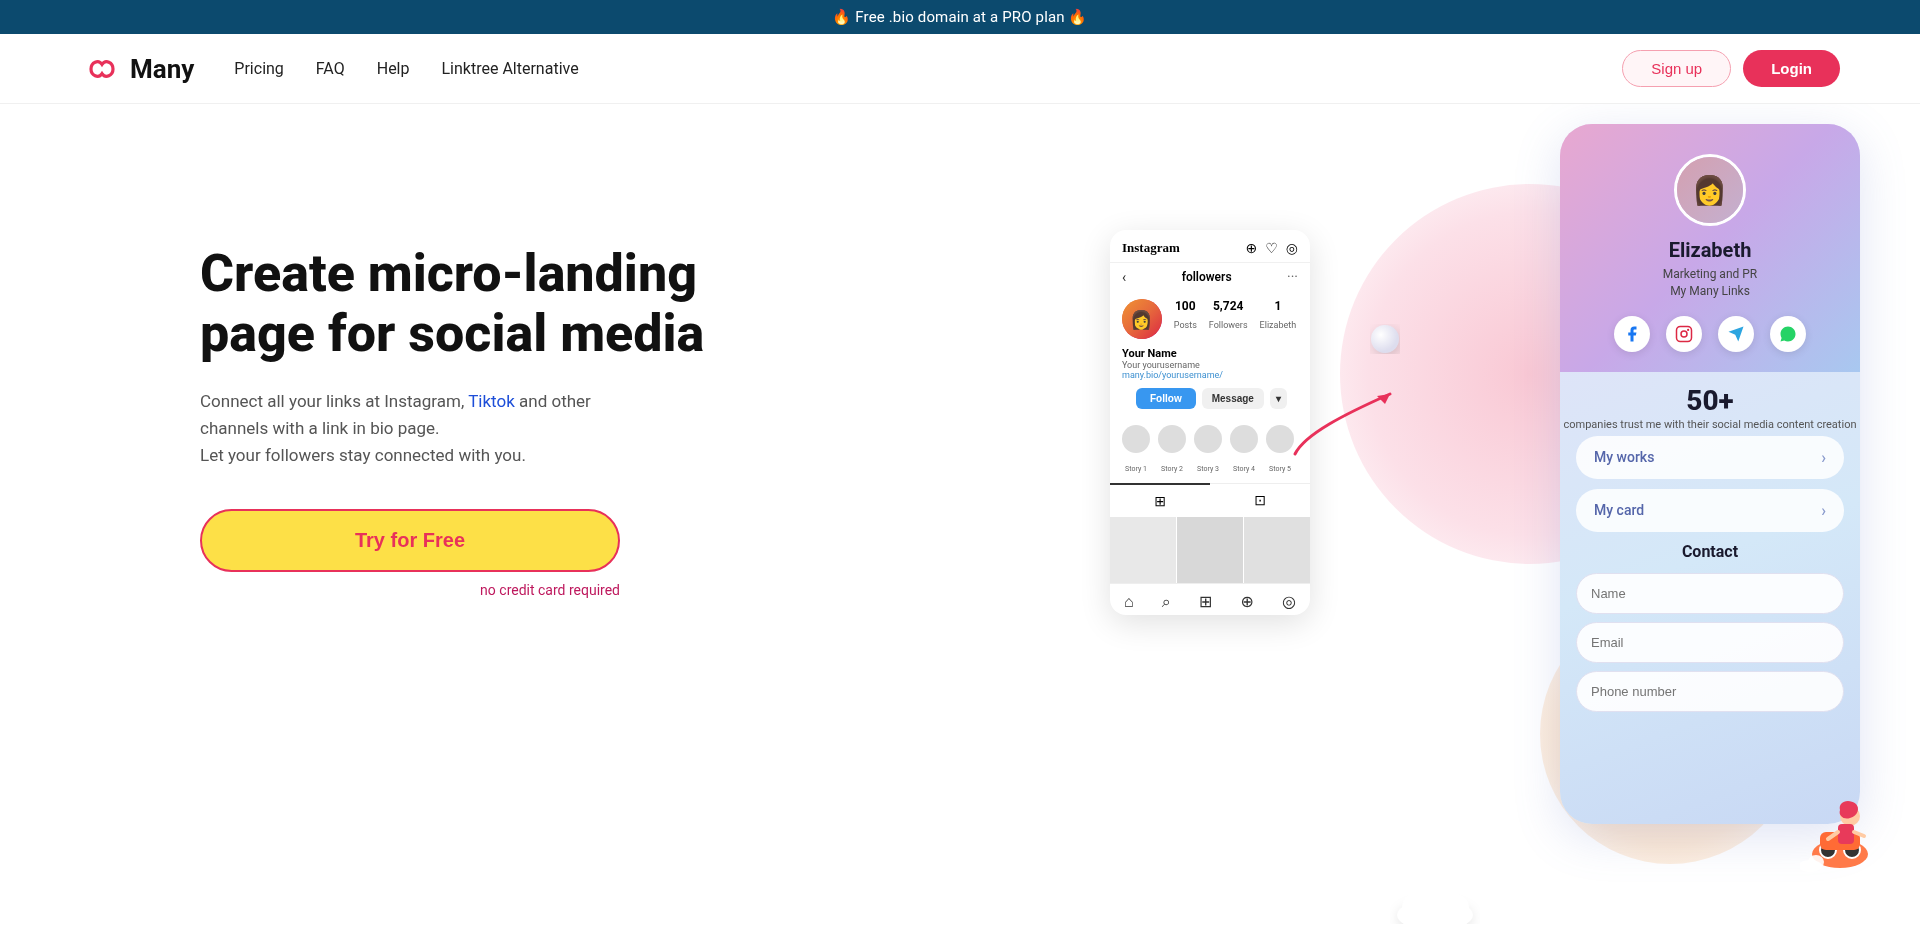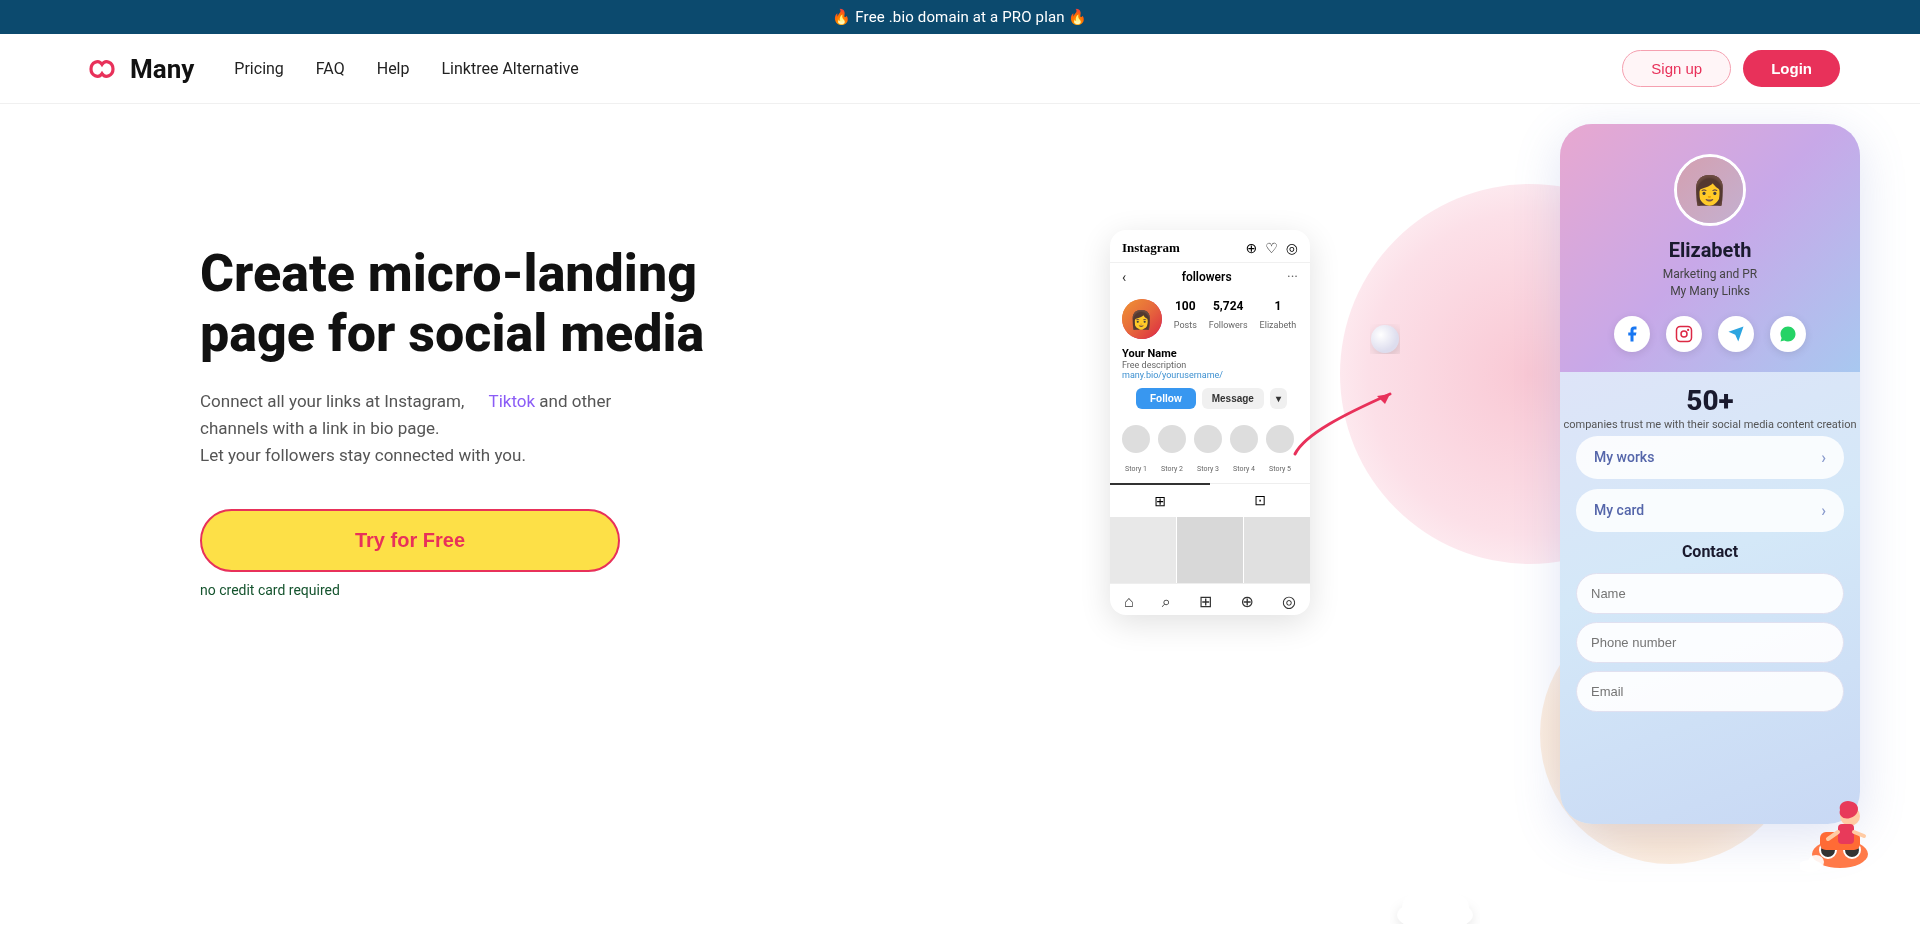--- a/index.html
+++ b/index.html
@@ -120,38 +120,38 @@
       color: #111;
       line-height: 1.15;
       margin-bottom: 24px;
     }
     .hero-desc {
       font-size: 17px;
       color: #555;
       line-height: 1.6;
       margin-bottom: 40px;
     }
-    .hero-desc span.highlight { color: #8b5cf6; margin-left: 20px; }
+    .hero-desc span.highlight { color: #1d4ed8; }
     .btn-try {
       display: block;
       width: 420px;
       padding: 18px 0;
       border: 2px solid #e8315a;
       background: #fde047;
       color: #e8315a;
       font-size: 20px;
       font-weight: 600;
       border-radius: 32px;
       cursor: pointer;
       text-align: center;
       margin-bottom: 10px;
     }
     .no-card {
-      text-align: left;
-      color: #14532d;
+      text-align: right;
+      color: #be185d;
       font-size: 14px;
       width: 420px;
     }
 
     
     .hero-right {
       position: absolute;
       right: 60px;
       top: 20px;
       width: 750px;
@@ -396,21 +396,21 @@
             <span class="ig-stat-label">Followers</span>
           </div>
           <div class="ig-stat">
             <span class="ig-stat-num">1</span>
             <span class="ig-stat-label">Elizabeth</span>
           </div>
         </div>
       </div>
       <div class="ig-bio">
         <div class="ig-bio-name">Your Name</div>
-        <div class="ig-bio-desc">Free description</div>
+        <div class="ig-bio-desc">Your yourusername</div>
         <div class="ig-bio-link">many.bio/yourusername/</div>
       </div>
       <div class="ig-actions">
         <button class="ig-follow-btn">Follow</button>
         <button class="ig-msg-btn">Message</button>
         <button class="ig-dropdown-btn">▾</button>
       </div>
       <div class="ig-stories">
         <div class="ig-story"><div class="ig-story-circle"></div><span class="ig-story-label">Story 1</span></div>
         <div class="ig-story"><div class="ig-story-circle"></div><span class="ig-story-label">Story 2</span></div>
@@ -498,22 +498,22 @@
         </div>
         <div class="pc-link-btn">
           <span>My card</span>
           <span class="chevron">›</span>
         </div>
       </div>
 
       <div class="pc-contact-title">Contact</div>
 
       <input class="pc-input" type="text" placeholder="Name" style="">
+      <input class="pc-input" type="text" placeholder="Email" style="">
       <input class="pc-input" type="text" placeholder="Phone number" style="">
-      <input class="pc-input" type="text" placeholder="Email" style="">
     </div>
 
     <div class="rider-deco">
       <svg viewBox="0 0 80 100" width="80" height="100" xmlns="http://www.w3.org/2000/svg">
 
         <ellipse cx="40" cy="80" rx="28" ry="14" fill="#ff6b35" opacity="0.9"></ellipse>
         <circle cx="28" cy="76" r="8" fill="#333" stroke="#fff" stroke-width="2"></circle>
         <circle cx="52" cy="76" r="8" fill="#333" stroke="#fff" stroke-width="2"></circle>
         <rect x="20" y="58" width="40" height="18" rx="6" fill="#ff6b35"></rect>
 

